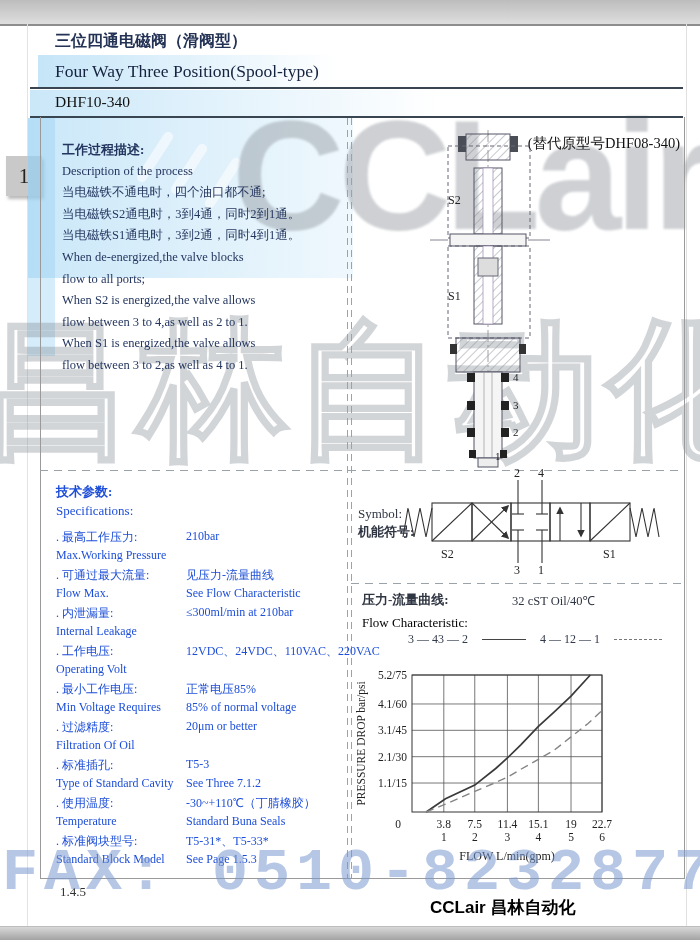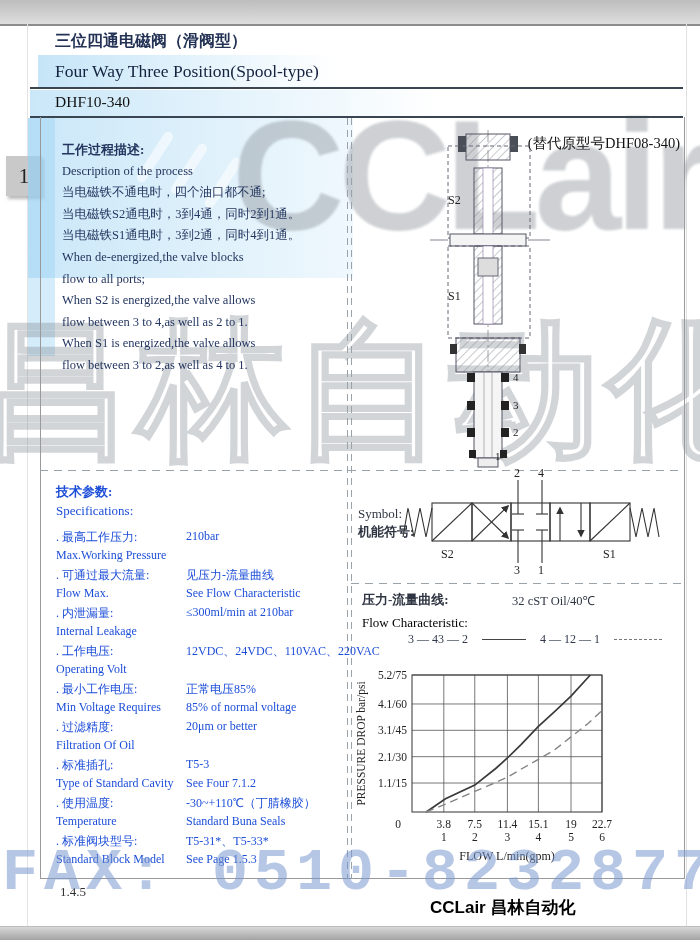--- a/index.html
+++ b/index.html
@@ -215,21 +215,21 @@
         <div class="spec-line en"><span class="sl">Flow Max.</span><span class="sv">See Flow Characteristic</span></div>
         <div class="spec-line cn"><span class="sl">. 内泄漏量:</span><span class="sv">≤300ml/min at 210bar</span></div>
         <div class="spec-line en"><span class="sl">Internal Leakage</span></div>
         <div class="spec-line cn"><span class="sl">. 工作电压:</span><span class="sv">12VDC、24VDC、110VAC、220VAC</span></div>
         <div class="spec-line en"><span class="sl">Operating Volt</span></div>
         <div class="spec-line cn"><span class="sl">. 最小工作电压:</span><span class="sv">正常电压85%</span></div>
         <div class="spec-line en"><span class="sl">Min Voltage Requires</span><span class="sv">85% of normal voltage</span></div>
         <div class="spec-line cn"><span class="sl">. 过滤精度:</span><span class="sv">20μm or better</span></div>
         <div class="spec-line en"><span class="sl">Filtration Of Oil</span></div>
         <div class="spec-line cn"><span class="sl">. 标准插孔:</span><span class="sv">T5-3</span></div>
-        <div class="spec-line en"><span class="sl">Type of Standard Cavity</span><span class="sv">See Four 7.1.2</span></div>
+        <div class="spec-line en"><span class="sl">Type of Standard Cavity</span><span class="sv">See Three 7.1.2</span></div>
         <div class="spec-line cn"><span class="sl">. 使用温度:</span><span class="sv">-30~+110℃（丁腈橡胶）</span></div>
         <div class="spec-line en"><span class="sl">Temperature</span><span class="sv">Standard Buna Seals</span></div>
         <div class="spec-line cn"><span class="sl">. 标准阀块型号:</span><span class="sv">T5-31*、T5-33*</span></div>
         <div class="spec-line en"><span class="sl">Standard Block Model</span><span class="sv">See Page 1.5.3</span></div>
       </div>
   </div>
 
   <div class="abs flow-hd1">压力-流量曲线:</div>
   <div class="abs flow-oil">32 cST Oil/40℃</div>
   <div class="abs flow-hd2">Flow Characteristic:</div>

